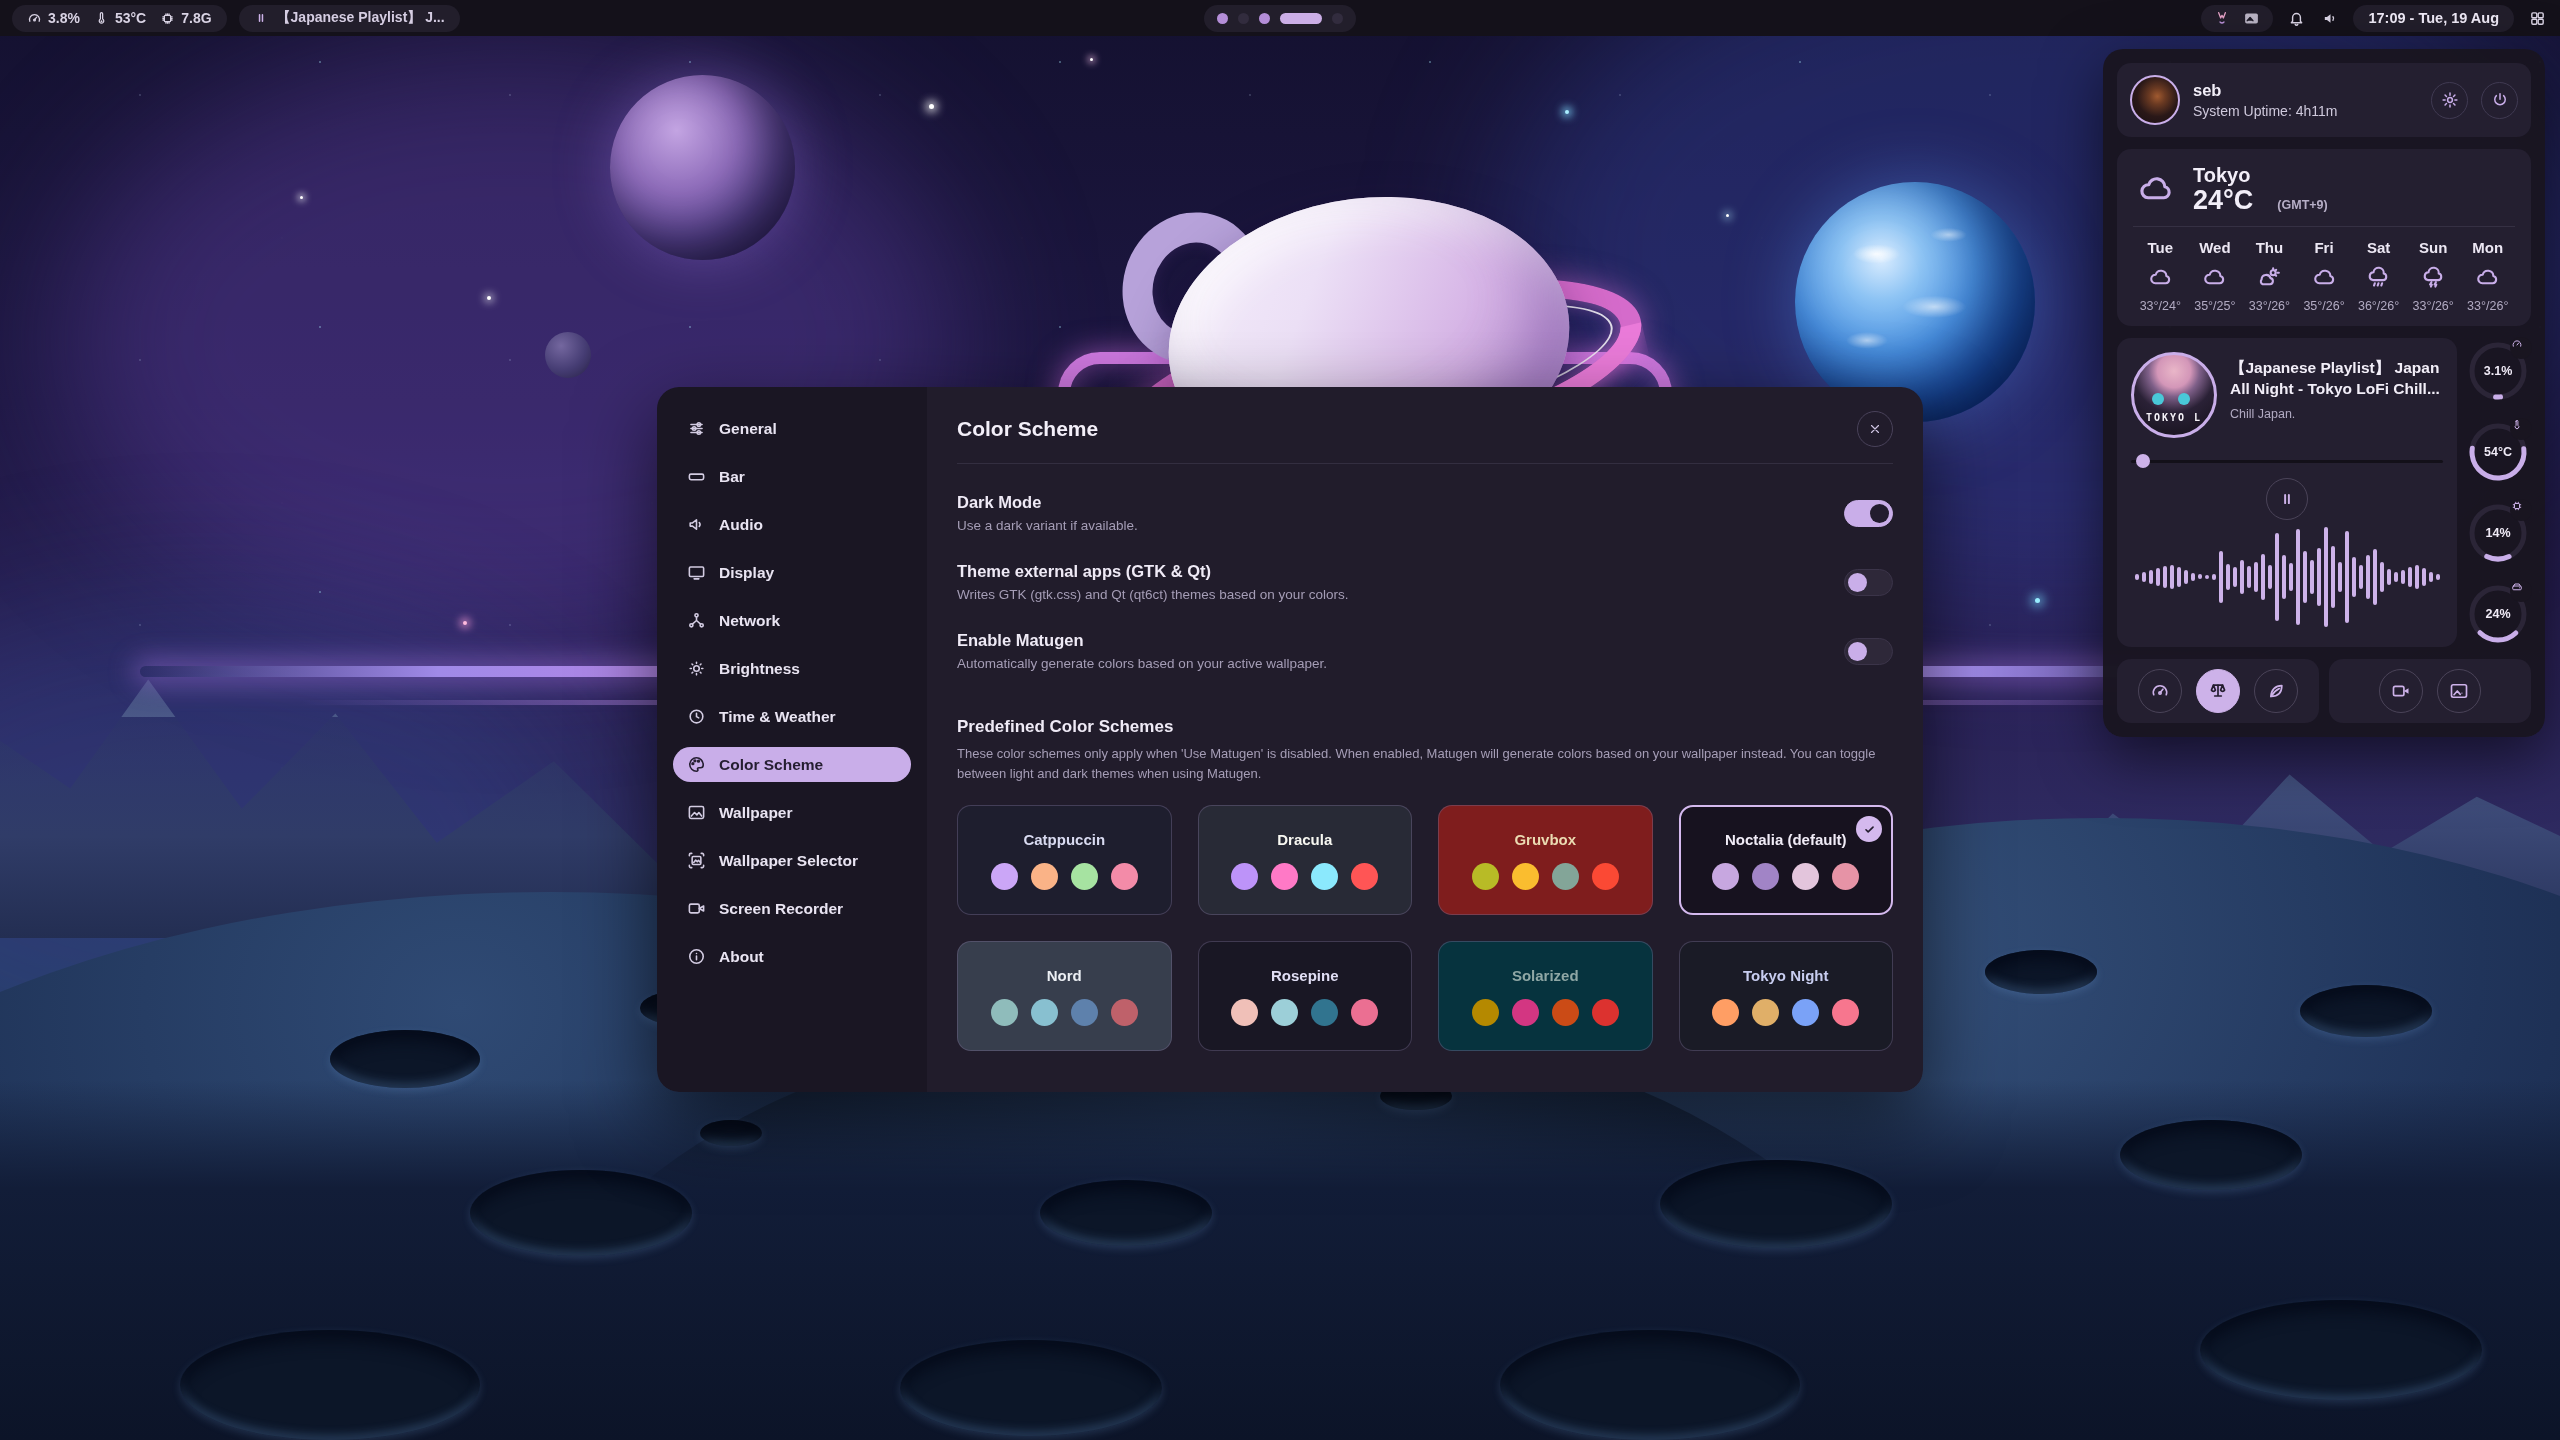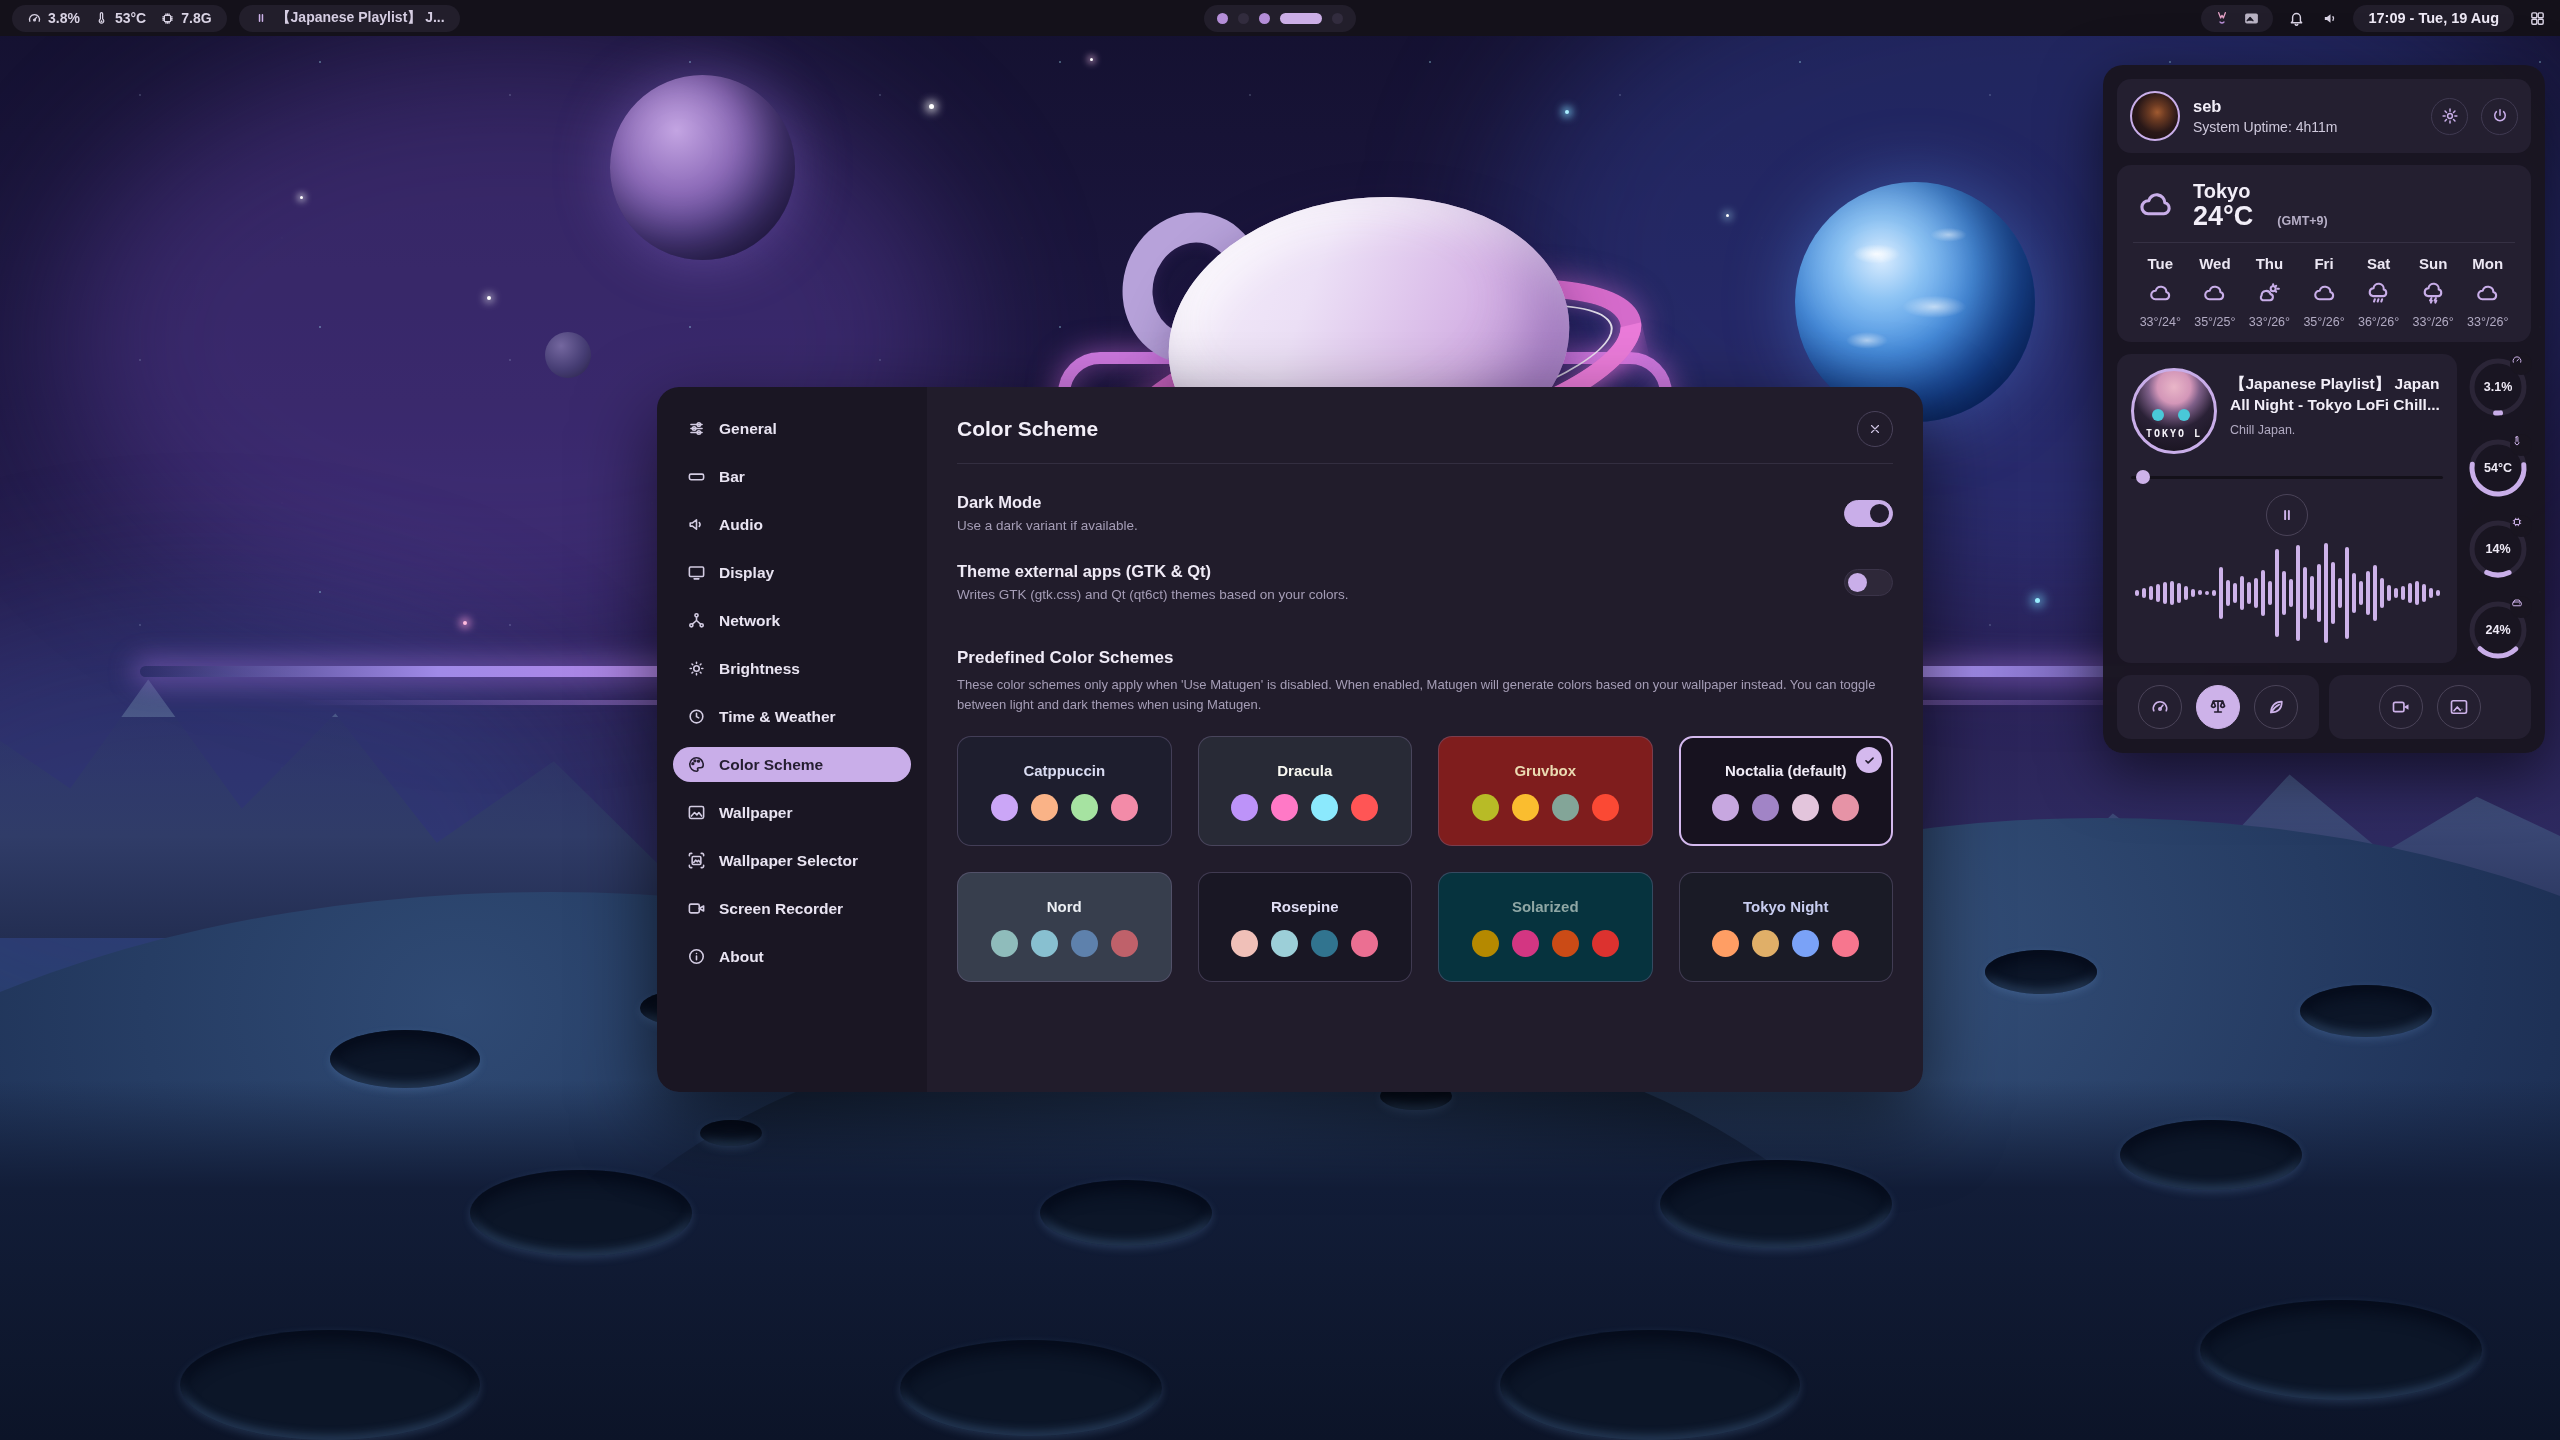--- a/index.html
+++ b/index.html
@@ -96,21 +96,21 @@
   .ws.empty { background:#322c3e; }
   .ws.active { width:42px; background:#cbaee6; }
   .bar-icon-btn { width:22px; height:22px; color:#d9d3e4; display:flex; align-items:center; justify-content:center; }
   .bar-icon-btn .ic { width:17px; height:17px; }
   .tray-pill { gap:13px; padding:0 13px; }
   .clock-pill { font-size:14.5px; font-weight:bold; color:#eee9f6; }
 
   
   .side-panel { position:absolute; left:2103px; top:49px; width:442px; height:688px; z-index:30;
     background:rgba(25,21,32,.97); border-radius:20px; padding:14px; box-shadow:0 20px 60px rgba(0,0,0,.55);
-    display:flex; flex-direction:column; gap:12px;margin-top:16px; }
+    display:flex; flex-direction:column; gap:12px; }
   .card { background:#241f30; border-radius:14px; }
   .user-card { height:74px; display:flex; align-items:center; gap:13px; padding:0 13px; }
   .avatar { width:50px; height:50px; border-radius:50%; border:2px solid #c9aee9;
     background:radial-gradient(circle at 55% 42%, #a05a30 0%, #6b3a22 22%, #2a1818 55%, #150d12 100%); }
   .user-meta { flex:1; }
   .user-name { font-size:16.5px; font-weight:bold; color:#f2eef8; }
   .user-uptime { font-size:14px; color:#cfc9dc; margin-top:3px; }
   .round-btn { width:37px; height:37px; border-radius:50%; border:1px solid #403a52; color:#c9aee9;
     display:flex; align-items:center; justify-content:center; }
   .round-btn .ic { width:18px; height:18px; }
@@ -715,20 +715,29 @@
     </div>
     <div class="toggle-row">
       <div>
         <div class="toggle-label">Theme external apps (GTK &amp; Qt)</div>
         <div class="toggle-desc">Writes GTK (gtk.css) and Qt (qt6ct) themes based on your colors.</div>
       </div>
       <div class="toggle">
           <div class="knob"></div>
         </div>
     </div>
+    <div class="toggle-row">
+      <div>
+        <div class="toggle-label">Enable Matugen</div>
+        <div class="toggle-desc">Automatically generate colors based on your active wallpaper.</div>
+      </div>
+      <div class="toggle">
+          <div class="knob"></div>
+        </div>
+    </div>
 
     <div class="section-title">Predefined Color Schemes</div>
     <div class="section-desc">These color schemes only apply when 'Use Matugen' is disabled. When enabled, Matugen will generate colors based on your wallpaper instead. You can toggle between light and dark themes when using Matugen.</div>
 
     <div class="scheme-grid">
       <div class="scheme" style="background: rgb(30, 30, 46);">
         <span class="scheme-name" style="color: rgb(217, 219, 241);">Catppuccin</span>
         <div class="dots">
           <span class="dot" style="background: rgb(203, 166, 247);"></span>
           <span class="dot" style="background: rgb(250, 179, 135);"></span>

